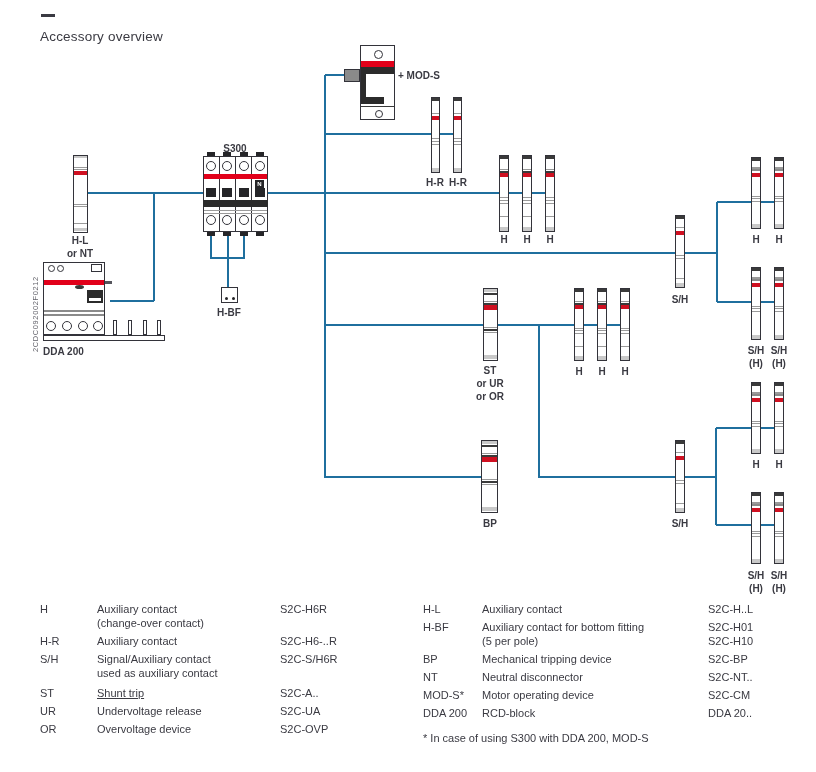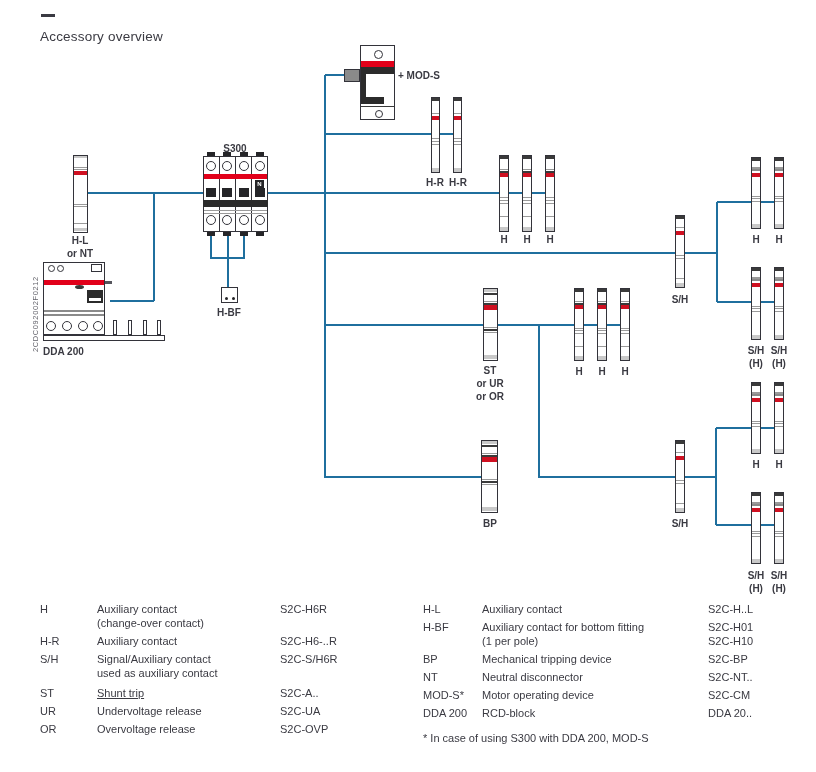--- a/index.html
+++ b/index.html
@@ -446,36 +446,36 @@
       </div>
       <div class="lg" style="position: absolute; left: 40px; top: 704px;">UR</div>
       <div class="lg" style="position: absolute; left: 97px; top: 704px;">
         <div>Undervoltage release</div>
       </div>
       <div class="lg" style="position: absolute; left: 280px; top: 704px;">
         <div>S2C-UA</div>
       </div>
       <div class="lg" style="position: absolute; left: 40px; top: 722px;">OR</div>
       <div class="lg" style="position: absolute; left: 97px; top: 722px;">
-        <div>Overvoltage release</div>
+        <div>Overvoltage device</div>
       </div>
       <div class="lg" style="position: absolute; left: 280px; top: 722px;">
         <div>S2C-OVP</div>
       </div>
       <div class="lg" style="position: absolute; left: 423px; top: 602px;">H-L</div>
       <div class="lg" style="position: absolute; left: 482px; top: 602px;">
         <div>Auxiliary contact</div>
       </div>
       <div class="lg" style="position: absolute; left: 708px; top: 602px;">
         <div>S2C-H..L</div>
       </div>
       <div class="lg" style="position: absolute; left: 423px; top: 620px;">H-BF</div>
       <div class="lg" style="position: absolute; left: 482px; top: 620px;">
         <div>Auxiliary contact for bottom fitting</div>
-        <div>(1 per pole)</div>
+        <div>(5 per pole)</div>
       </div>
       <div class="lg" style="position: absolute; left: 708px; top: 620px;">
         <div>S2C-H01</div>
         <div>S2C-H10</div>
       </div>
       <div class="lg" style="position: absolute; left: 423px; top: 652px;">BP</div>
       <div class="lg" style="position: absolute; left: 482px; top: 652px;">
         <div>Mechanical tripping device</div>
       </div>
       <div class="lg" style="position: absolute; left: 708px; top: 652px;">

